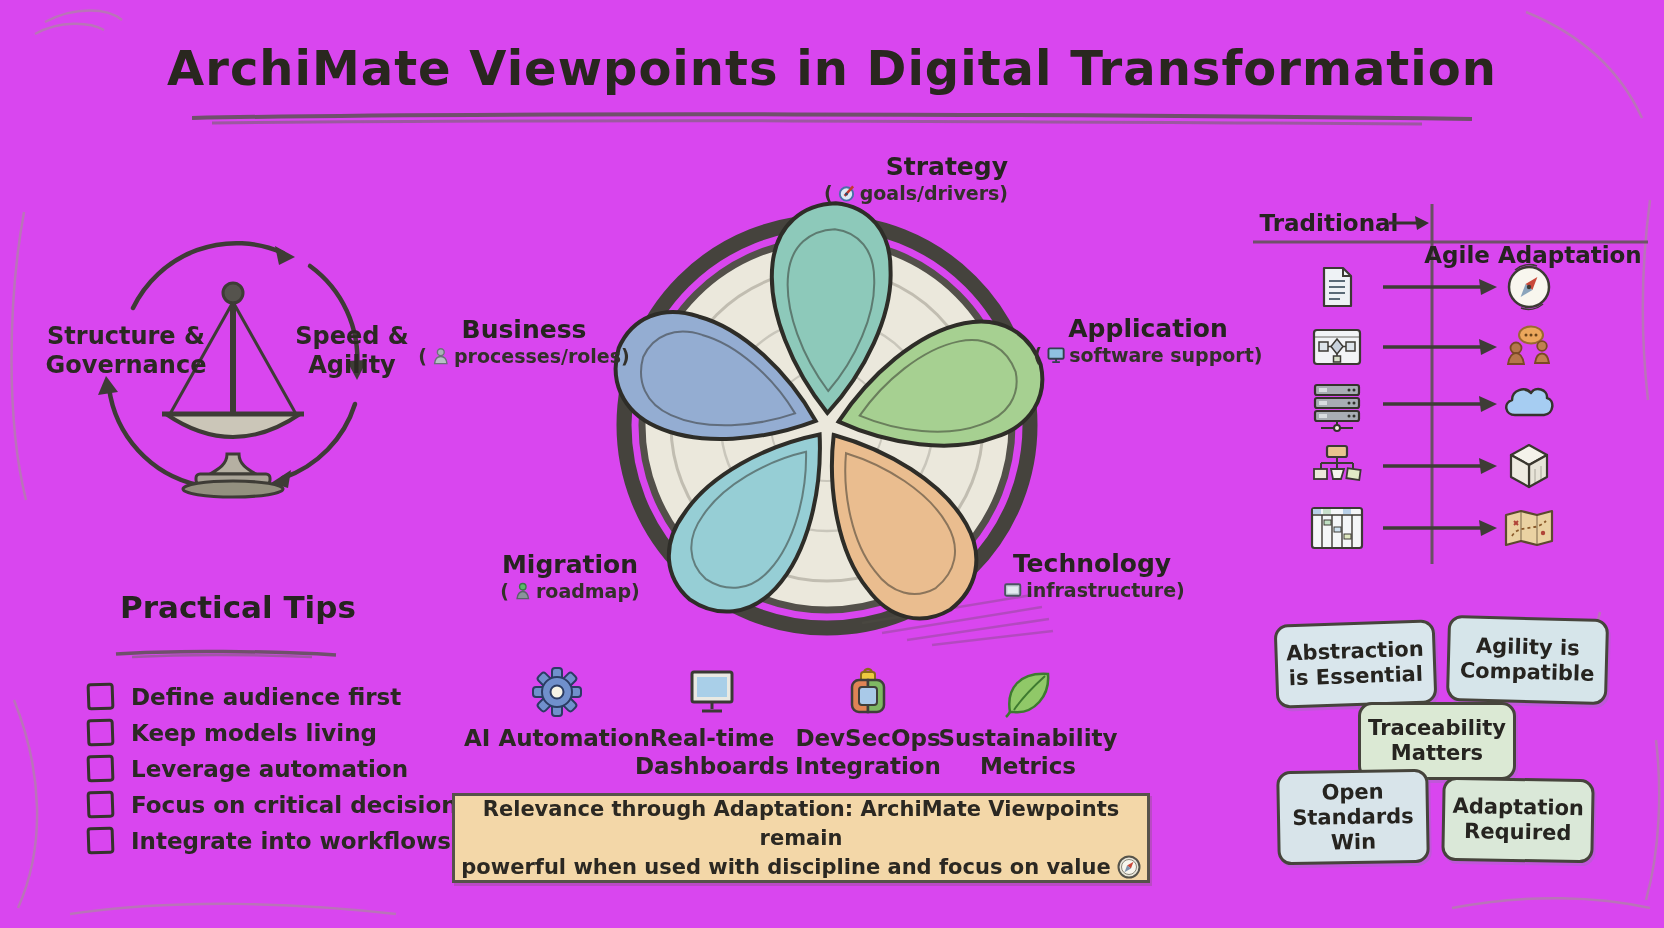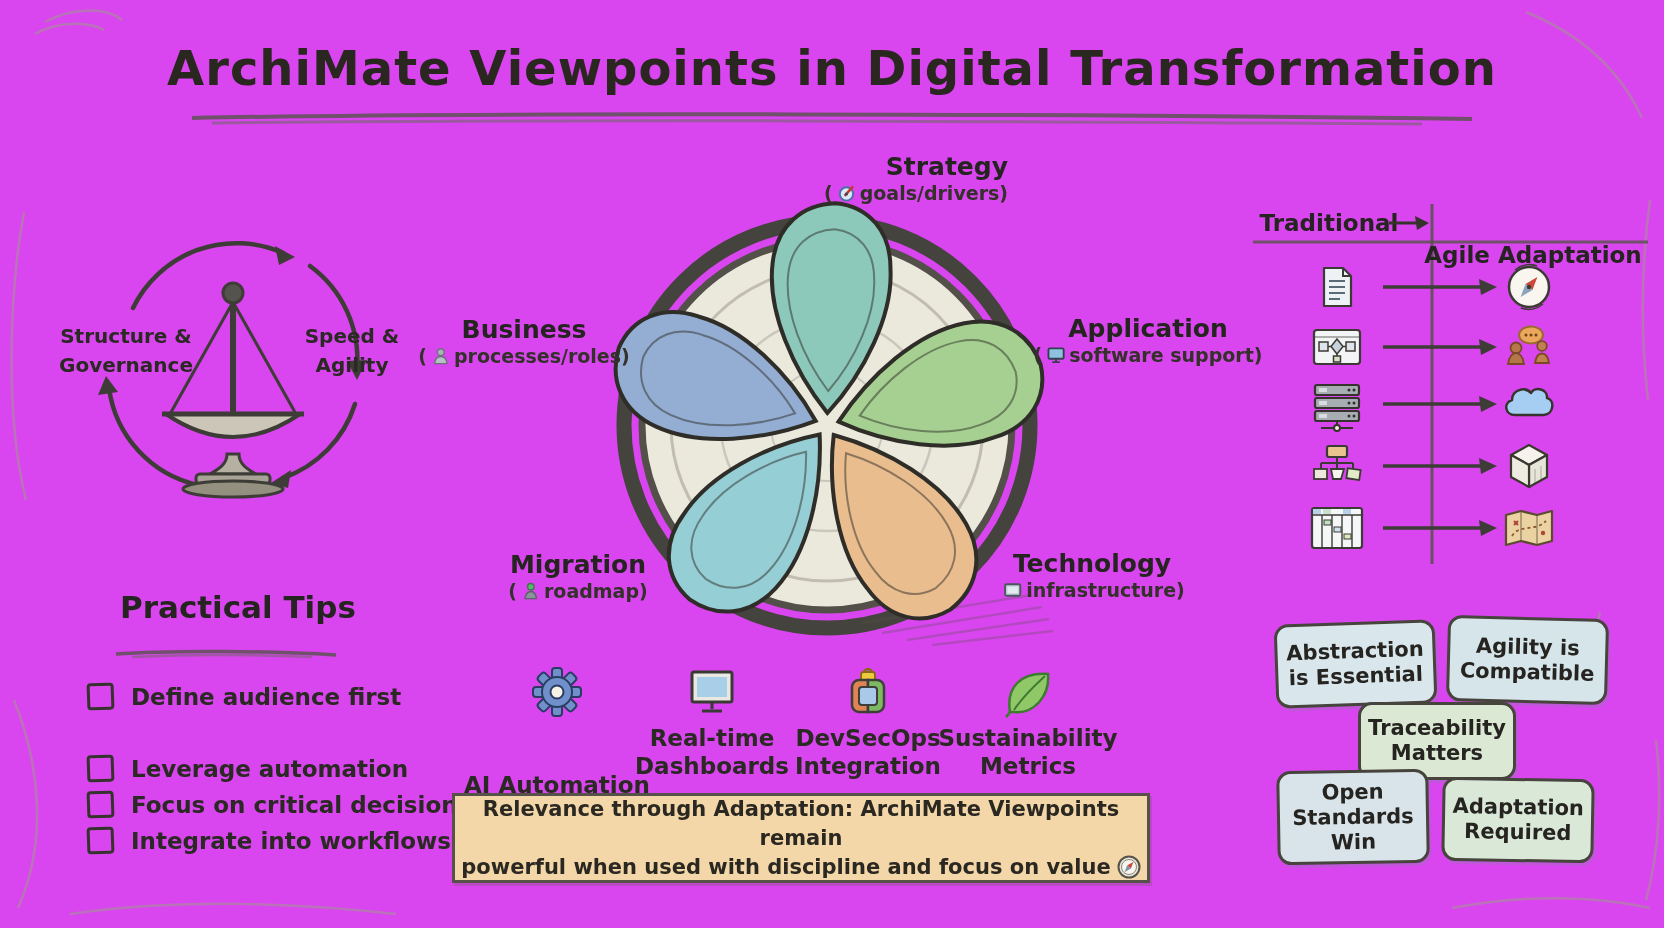--- a/index.html
+++ b/index.html
@@ -9,21 +9,21 @@
     font-family:"DejaVu Sans","Liberation Sans",sans-serif;
   }
   .abs{position:absolute;}
   .center{transform:translate(-50%,-50%);}
   .preline{white-space:pre-line;}
 
   .title{top:40px;left:50%;transform:translateX(-50%);font-size:48px;font-weight:700;
          letter-spacing:1px;white-space:nowrap;color:#29271f;}
 
   
-  .bal-label{font-size:20px;font-weight:700;text-align:center;line-height:29px;color:#2b2923;}
+  .bal-label{font-size:24px;font-weight:700;text-align:center;line-height:29px;color:#2b2923;}
 
   
   .vp{text-align:center;z-index:3;}
   .vp-name{font-size:25px;font-weight:700;line-height:27px;color:#262420;}
   .vp-sub{font-size:19px;font-weight:600;color:#33312a;margin-top:2px;display:flex;align-items:center;justify-content:center;gap:4px;}
   .mini-icon{display:inline-flex;width:19px;height:19px;}
 
   
   .cmp-header{font-size:23px;font-weight:700;white-space:nowrap;color:#262420;z-index:3;}
 
@@ -180,21 +180,21 @@
         <span></span>
         <span class="mini-icon">
           <svg viewBox="0 0 20 20" width="19" height="19">
             <rect x="2" y="4" width="16" height="12" rx="1.5" fill="#c3cdd6" stroke="#4a5560" stroke-width="2"></rect>
             <rect x="4.5" y="6.5" width="11" height="7" fill="#e3eaf0"></rect>
           </svg>
         </span>
         <span>infrastructure)</span>
       </div>
   </div>
-  <div class="abs center vp" style="left:570px;top:576px;margin-left:8px;">
+  <div class="abs center vp" style="left:570px;top:576px;">
     <div class="vp-name">Migration</div>
     <div class="vp-sub">
         <span>(</span>
         <span class="mini-icon">
           <svg viewBox="0 0 20 20" width="19" height="19">
             <circle cx="10" cy="5.5" r="3.4" fill="#5cb86a" stroke="#3a7a46" stroke-width="1.5"></circle>
             <path d="M4 18 C4.7 12.5 7.3 10.5 10 10.5 C12.7 10.5 15.3 12.5 16 18 Z" fill="#8a939c" stroke="#5a626a" stroke-width="1.5"></path>
           </svg>
         </span>
         <span>roadmap)</span>
@@ -372,35 +372,39 @@
   </svg>
 
   <div class="abs tips-heading" style="left:120px;top:589px;z-index:3">Practical Tips</div>
   <svg class="abs" width="230" height="12" style="left:112px;top:648px;z-index:2" viewBox="0 0 230 12" fill="none">
     <path d="M4,6 C60,2 160,3 224,7" stroke="#55524a" stroke-width="3.5" opacity=".8"></path>
     <path d="M20,9 C80,6 150,7 200,9" stroke="#6a675e" stroke-width="2.5" opacity=".5"></path>
   </svg>
   <div class="tip-row" style="top:683px;">
       <span class="tip-box"></span>
       <span class="tip-text">Define audience first</span>
+    </div>
+  <div class="tip-row" style="top:719px;">
+      <span class="tip-box"></span>
+      <span class="tip-text">Keep models living</span>
     </div>
   <div class="tip-row" style="top:755px;">
       <span class="tip-box"></span>
       <span class="tip-text">Leverage automation</span>
     </div>
   <div class="tip-row" style="top:791px;">
       <span class="tip-box"></span>
       <span class="tip-text">Focus on critical decisions</span>
     </div>
   <div class="tip-row" style="top:827px;">
       <span class="tip-box"></span>
       <span class="tip-text">Integrate into workflows</span>
     </div>
 
-  <div class="modern-item" style="left:557px;gap:47px;">
+  <div class="modern-item" style="left:557px;">
     <span>
         <svg width="52" height="52" viewBox="0 0 52 52">
           <g transform="translate(26,26)">
             <g fill="#7090cc" stroke="#2b3c63" stroke-width="2">
               <rect x="-5" y="-24" width="10" height="48" rx="3"></rect>
               <rect x="-5" y="-24" width="10" height="48" rx="3" transform="rotate(45)"></rect>
               <rect x="-5" y="-24" width="10" height="48" rx="3" transform="rotate(90)"></rect>
               <rect x="-5" y="-24" width="10" height="48" rx="3" transform="rotate(135)"></rect>
               <circle r="15"></circle>
             </g>

